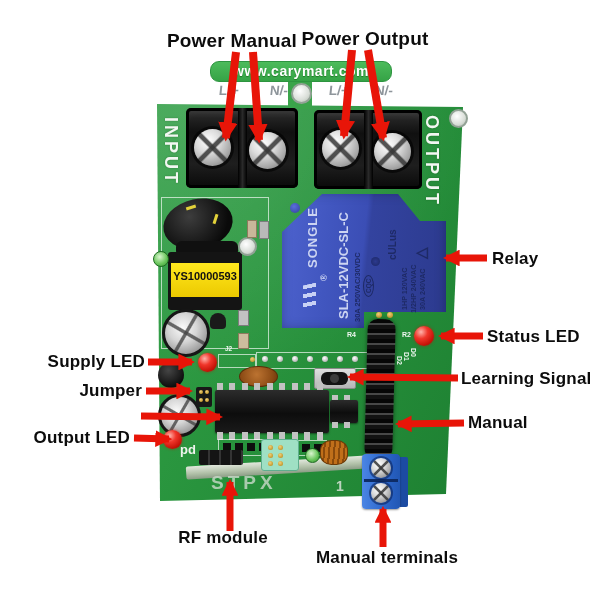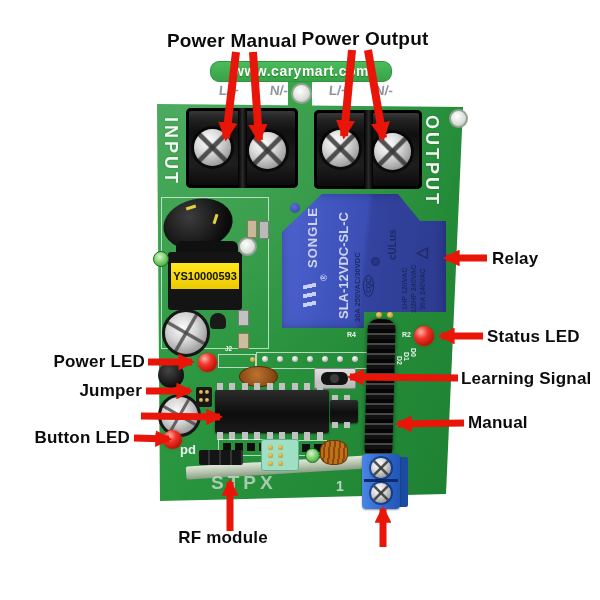--- a/index.html
+++ b/index.html
@@ -113,21 +113,21 @@
   <div class="screw" style="left:322px;top:130px;width:37px;height:37px;"></div>
   <div class="screw" style="left:374px;top:133px;width:37px;height:37px;"></div>
 
   <div class="silkbox" style="left:161px;top:197px;width:106px;height:150px;"></div>
   <div class="abs" style="left:163px;top:199px;width:70px;height:50px;border-radius:50%;transform:rotate(-12deg);
        background:radial-gradient(circle at 40% 32%,#3d3d3d,#0a0a0a 72%);"></div>
   <div class="abs" style="left:186px;top:206px;width:10px;height:3px;background:#e3d23a;transform:rotate(-18deg);"></div>
   <div class="abs" style="left:214px;top:214px;width:3px;height:10px;background:#e3d23a;transform:rotate(18deg);"></div>
   <div class="abs" style="left:176px;top:241px;width:62px;height:16px;background:#101010;border-radius:6px;"></div>
   <div class="abs" style="left:168px;top:252px;width:74px;height:58px;background:#141414;border-radius:3px;"></div>
-  <div class="abs" style="left:171px;top:263px;width:68px;height:26px;background:linear-gradient(180deg,#ffe81e,#ecc900);
+  <div class="abs" style="left:171px;top:263px;width:68px;height:34px;background:linear-gradient(180deg,#ffe81e,#ecc900);
        color:#111;font-weight:bold;font-size:11px;text-align:center;line-height:26px;">YS10000593</div>
   <div class="hole" style="left:238px;top:237px;width:15px;height:15px;"></div>
   <div class="gled" style="left:153px;top:251px;width:14px;height:14px;"></div>
   <div class="cap-silver" style="left:162px;top:309px;width:42px;height:42px;"></div>
   <div class="abs" style="left:210px;top:313px;width:16px;height:16px;background:#1a1a1a;border-radius:50% 50% 4px 4px;"></div>
   <div class="abs" style="left:247px;top:220px;width:8px;height:16px;background:#c9b79a;border:1px solid #8d7b5e;"></div>
   <div class="abs" style="left:259px;top:221px;width:8px;height:16px;background:#b9b9b9;border:1px solid #7d7d7d;"></div>
   <div class="abs" style="left:238px;top:310px;width:9px;height:14px;background:#c2c2c2;border:1px solid #7d7d7d;"></div>
   <div class="abs" style="left:238px;top:333px;width:9px;height:14px;background:#cdbd9e;border:1px solid #8d7b5e;"></div>
   <span class="silk-sm" style="left:225px;top:345px;font-size:6.5px;">J2</span>
@@ -254,24 +254,25 @@
       <line x1="141" y1="416" x2="220" y2="417" marker-end="url(#ah)"></line>
       <line x1="134" y1="438" x2="169" y2="439" marker-end="url(#ah)"></line>
       <line x1="230" y1="531" x2="230" y2="482" marker-end="url(#ah)"></line>
       <line x1="383" y1="547" x2="383" y2="509" marker-end="url(#ah)"></line>
     </g>
   </svg>
 
   <div class="lbl big ctr z50" style="left:232px;top:30px;">Power Manual</div>
   <div class="lbl big ctr z50" style="left:365px;top:28px;">Power Output</div>
 
-  <div class="lbl rgt z50" style="right:455px;top:352px;">Power LED</div>
+  <div class="lbl rgt z50" style="right:455px;top:352px;">Supply LED</div>
   <div class="lbl rgt z50" style="right:458px;top:381px;">Jumper</div>
-  <div class="lbl rgt z50" style="right:470px;top:428px;">Button LED</div>
+  <div class="lbl rgt z50" style="right:470px;top:428px;">Output LED</div>
 
   <div class="lbl z50" style="left:492px;top:249px;">Relay</div>
   <div class="lbl z50" style="left:487px;top:327px;text-align:right;">Status LED</div>
   <div class="lbl z50" style="left:461px;top:369px;">Learning Signal</div>
   <div class="lbl z50" style="left:468px;top:413px;">Manual</div>
 
   <div class="lbl ctr z50" style="left:223px;top:528px;">RF module</div>
+  <div class="lbl ctr z50" style="left:387px;top:548px;">Manual terminals</div>
 
 </div>
 
 </body></html>

